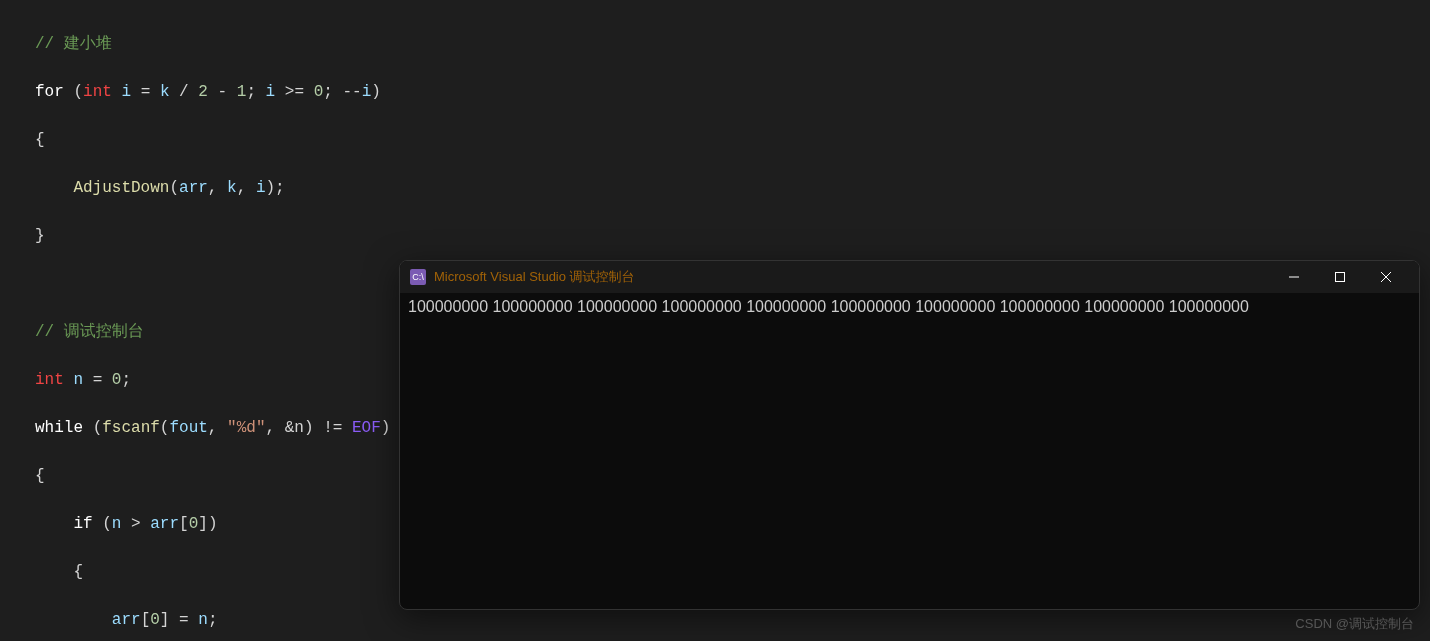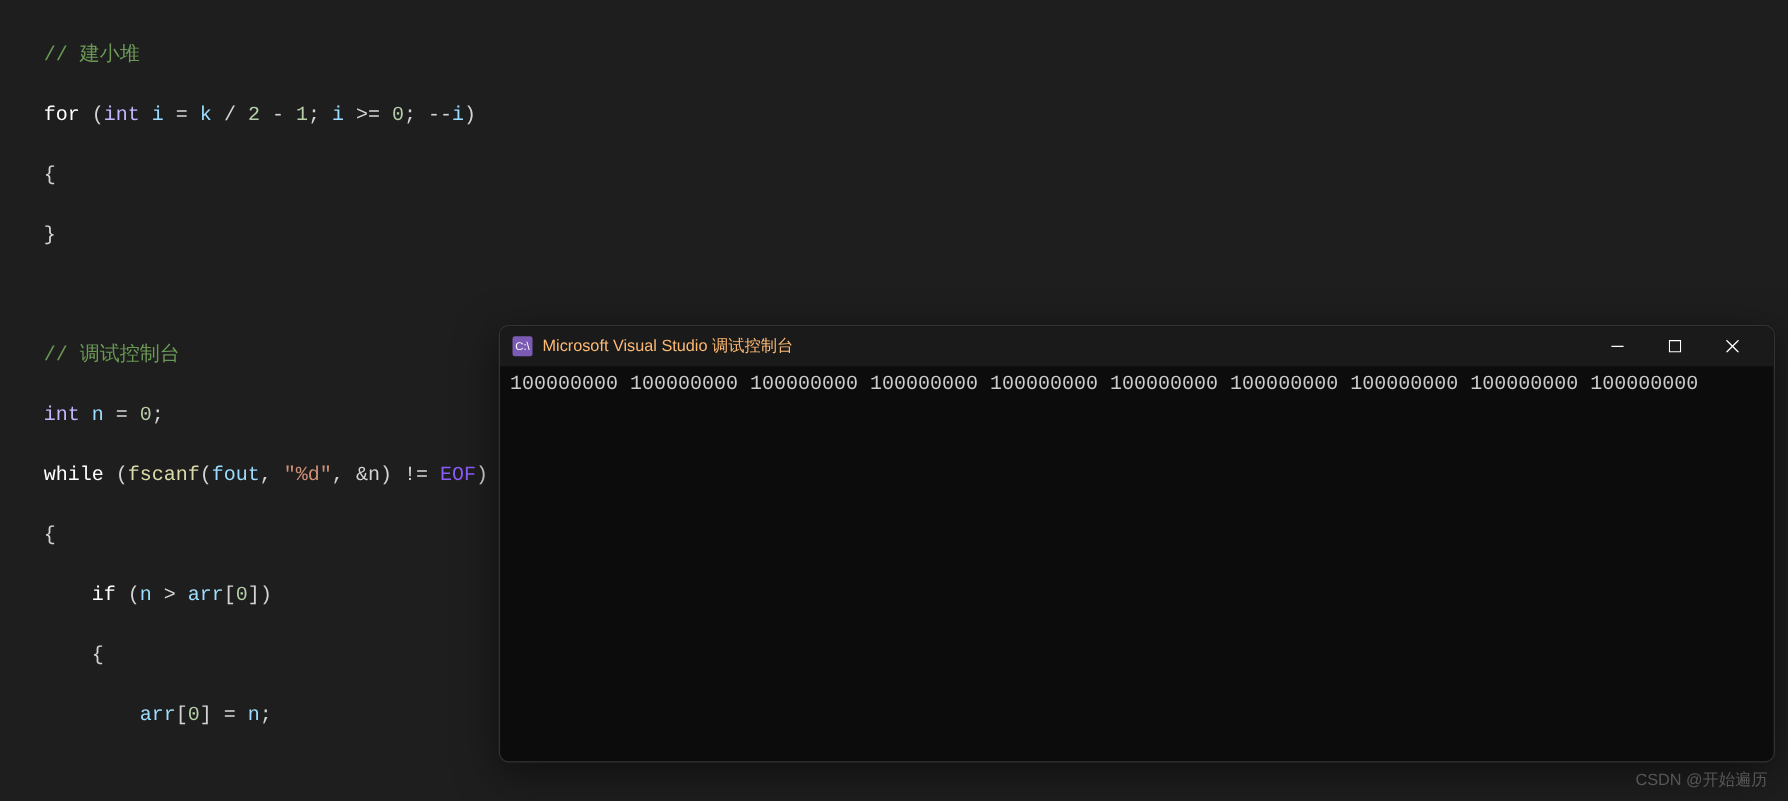--- a/index.html
+++ b/index.html
@@ -20,21 +20,21 @@
     .code-editor {
       padding: 8px 0 8px 35px;
       line-height: 24px;
       white-space: pre;
     }
     .code-line {
       position: relative;
     }
     .c-comment { color: #6a9955; }
     .c-keyword { color: #ffffff; }
-    .c-type { color: #c4b5fd; }
+    .c-type { color: #ef4444; }
     .c-func { color: #dcdcaa; }
     .c-var { color: #9cdcfe; }
     .c-num { color: #b5cea8; }
     .c-str { color: #ce9178; }
     .c-const { color: #8b5cf6; }
     .c-op { color: #d4d4d4; }
     .c-paren { color: #d4d4d4; }
     .c-brace { color: #d4d4d4; }
 
     .console-window {
@@ -64,41 +64,41 @@
       background: #7b5bb3;
       margin-right: 8px;
       display: flex;
       align-items: center;
       justify-content: center;
       font-size: 9px;
       color: #fff;
       border-radius: 2px;
     }
     .console-title {
-      color: #fdba74;
+      color: #a16207;
       flex: 1;
     }
     .window-controls {
       display: flex;
       gap: 0;
     }
     .win-btn {
       width: 46px;
       height: 32px;
       display: flex;
       align-items: center;
       justify-content: center;
       color: #ffffff;
       cursor: pointer;
     }
     .win-btn svg { width: 10px; height: 10px; }
 
     .console-body {
       padding: 4px 8px;
-      font-family: Liberation Mono, monospace;
+      font-family: Liberation Sans, sans-serif;
       font-size: 16px;
       color: #cccccc;
       line-height: 20px;
       white-space: pre;
     }
     .console-line {
       display: block;
     }
     .watermark {
       position: absolute;
@@ -110,20 +110,21 @@
       opacity: 0.55;
     }
   </style>
 </head>
 <body>
 
 <div class="code-editor">
 <div class="code-line"><span class="c-comment">// 建小堆</span></div>
 <div class="code-line"><span class="c-keyword">for</span> <span class="c-paren">(</span><span class="c-type">int</span> <span class="c-var">i</span> <span class="c-op">=</span> <span class="c-var">k</span> <span class="c-op">/</span> <span class="c-num">2</span> <span class="c-op">-</span> <span class="c-num">1</span><span class="c-op">;</span> <span class="c-var">i</span> <span class="c-op">&gt;=</span> <span class="c-num">0</span><span class="c-op">;</span> <span class="c-op">--</span><span class="c-var">i</span><span class="c-paren">)</span></div>
 <div class="code-line"><span class="c-brace">{</span></div>
+<div class="code-line">    <span class="c-func">AdjustDown</span><span class="c-paren">(</span><span class="c-var">arr</span><span class="c-op">,</span> <span class="c-var">k</span><span class="c-op">,</span> <span class="c-var">i</span><span class="c-paren">)</span><span class="c-op">;</span></div>
 <div class="code-line"><span class="c-brace">}</span></div>
 <div class="code-line"> </div>
 <div class="code-line"><span class="c-comment">// 调试控制台</span></div>
 <div class="code-line"><span class="c-type">int</span> <span class="c-var">n</span> <span class="c-op">=</span> <span class="c-num">0</span><span class="c-op">;</span></div>
 <div class="code-line"><span class="c-keyword">while</span> <span class="c-paren">(</span><span class="c-func">fscanf</span><span class="c-paren">(</span><span class="c-var">fout</span><span class="c-op">,</span> <span class="c-str">"%d"</span><span class="c-op">,</span> <span class="c-op">&amp;n</span><span class="c-paren">)</span> <span class="c-op">!=</span> <span class="c-const">EOF</span><span class="c-paren">)</span></div>
 <div class="code-line"><span class="c-brace">{</span></div>
 <div class="code-line">    <span class="c-keyword">if</span> <span class="c-paren">(</span><span class="c-var">n</span> <span class="c-op">&gt;</span> <span class="c-var">arr</span><span class="c-paren">[</span><span class="c-num">0</span><span class="c-paren">]</span><span class="c-paren">)</span></div>
 <div class="code-line">    <span class="c-brace">{</span></div>
 <div class="code-line">        <span class="c-var">arr</span><span class="c-paren">[</span><span class="c-num">0</span><span class="c-paren">]</span> <span class="c-op">=</span> <span class="c-var">n</span><span class="c-op">;</span></div>
 
@@ -159,13 +160,13 @@
         <svg viewBox="0 0 10 10">
             <line x1="0" y1="0" x2="10" y2="10" stroke="white" stroke-width="1"></line>
             <line x1="10" y1="0" x2="0" y2="10" stroke="white" stroke-width="1"></line>
           </svg>
       </div>
     </div>
   </div>
   <div class="console-body"><span class="console-line">100000000 100000000 100000000 100000000 100000000 100000000 100000000 100000000 100000000 100000000</span><span class="console-line"></span></div>
 </div>
 
-<div class="watermark">CSDN @开始遍历</div>
+<div class="watermark">CSDN @调试控制台</div>
 
 </body></html>

